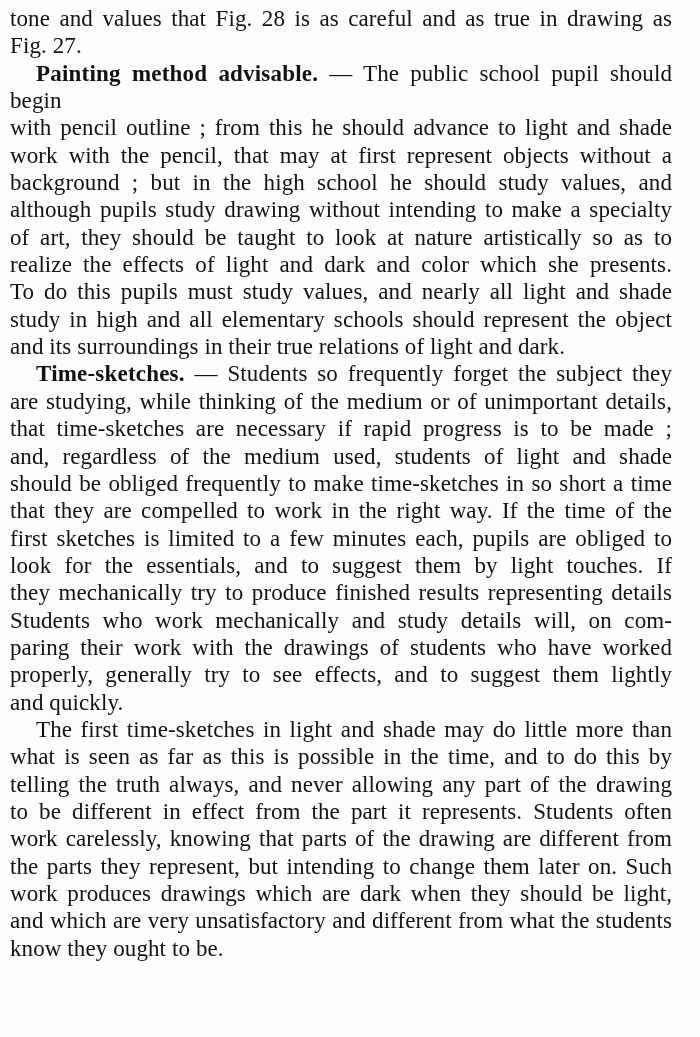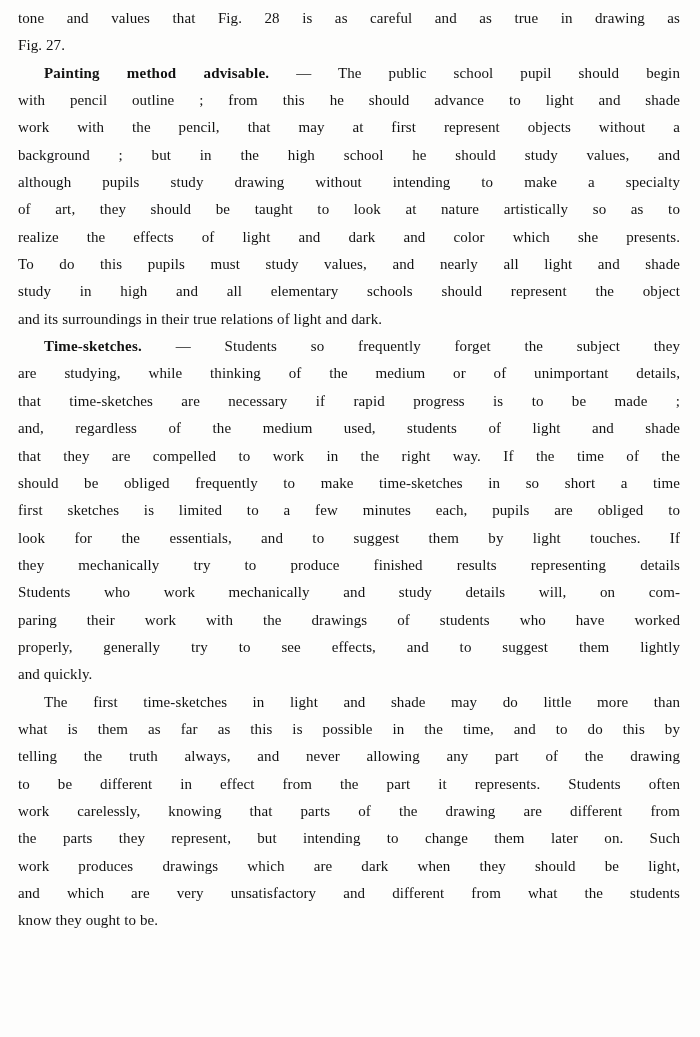--- a/index.html
+++ b/index.html
@@ -12,24 +12,24 @@
     overflow: hidden;
     background: #fdfdfc;
   }
   .page {
     box-sizing: border-box;
     width: 700px;
     height: 1037px;
     padding: 5px 0 0 0;
   }
   .page-text {
-    margin-left: 18px;
+    margin-left: 10px;
     width: 662px;
     font-family: "Liberation Serif", "DejaVu Serif", serif;
-    font-size: 15px;
+    font-size: 23px;
     line-height: 27.35px;
     color: #121212;
     letter-spacing: 0.1px;
   }
   .paragraph {
     margin: 0;
   }
   .line {
     text-align: justify;
     text-align-last: justify;
@@ -65,33 +65,33 @@
         <div class="line">realize the effects of light and dark and color which she presents.</div>
         <div class="line">To do this pupils must study values, and nearly all light and shade</div>
         <div class="line">study in high and all elementary schools should represent the object</div>
         <div class="line last-line">and its surroundings in their true relations of light and dark.</div>
       </div>
       <div class="paragraph">
         <div class="line indented"><b class="lead">Time-sketches.</b> — Students so frequently forget the subject they</div>
         <div class="line">are studying, while thinking of the medium or of unimportant details,</div>
         <div class="line">that time-sketches are necessary if rapid progress is to be made ;</div>
         <div class="line">and, regardless of the medium used, students of light and shade</div>
+        <div class="line">should be obliged frequently to make time-sketches in so short a time</div>
         <div class="line">that they are compelled to work in the right way.  If the time of the</div>
-        <div class="line">should be obliged frequently to make time-sketches in so short a time</div>
         <div class="line">first sketches is limited to a few minutes each, pupils are obliged to</div>
         <div class="line">look for the essentials, and to suggest them by light touches.  If</div>
         <div class="line">they mechanically try to produce finished results representing details</div>
         <div class="line">Students who work mechanically and study details will, on com-</div>
         <div class="line">paring their work with the drawings of students who have worked</div>
         <div class="line">properly, generally try to see effects, and to suggest them lightly</div>
         <div class="line last-line">and quickly.</div>
       </div>
       <div class="paragraph">
         <div class="line indented">The first time-sketches in light and shade may do little more than</div>
-        <div class="line">what is them as far as this is possible in the time, and to do this by</div>
+        <div class="line">what is seen as far as this is possible in the time, and to do this by</div>
         <div class="line">telling the truth always, and never allowing any part of the drawing</div>
         <div class="line">to be different in effect from the part it represents.  Students often</div>
         <div class="line">work carelessly, knowing that parts of the drawing are different from</div>
         <div class="line">the parts they represent, but intending to change them later on.  Such</div>
         <div class="line">work produces drawings which are dark when they should be light,</div>
         <div class="line">and which are very unsatisfactory and different from what the students</div>
         <div class="line last-line">know they ought to be.</div>
       </div>
     </div>
 </div>

